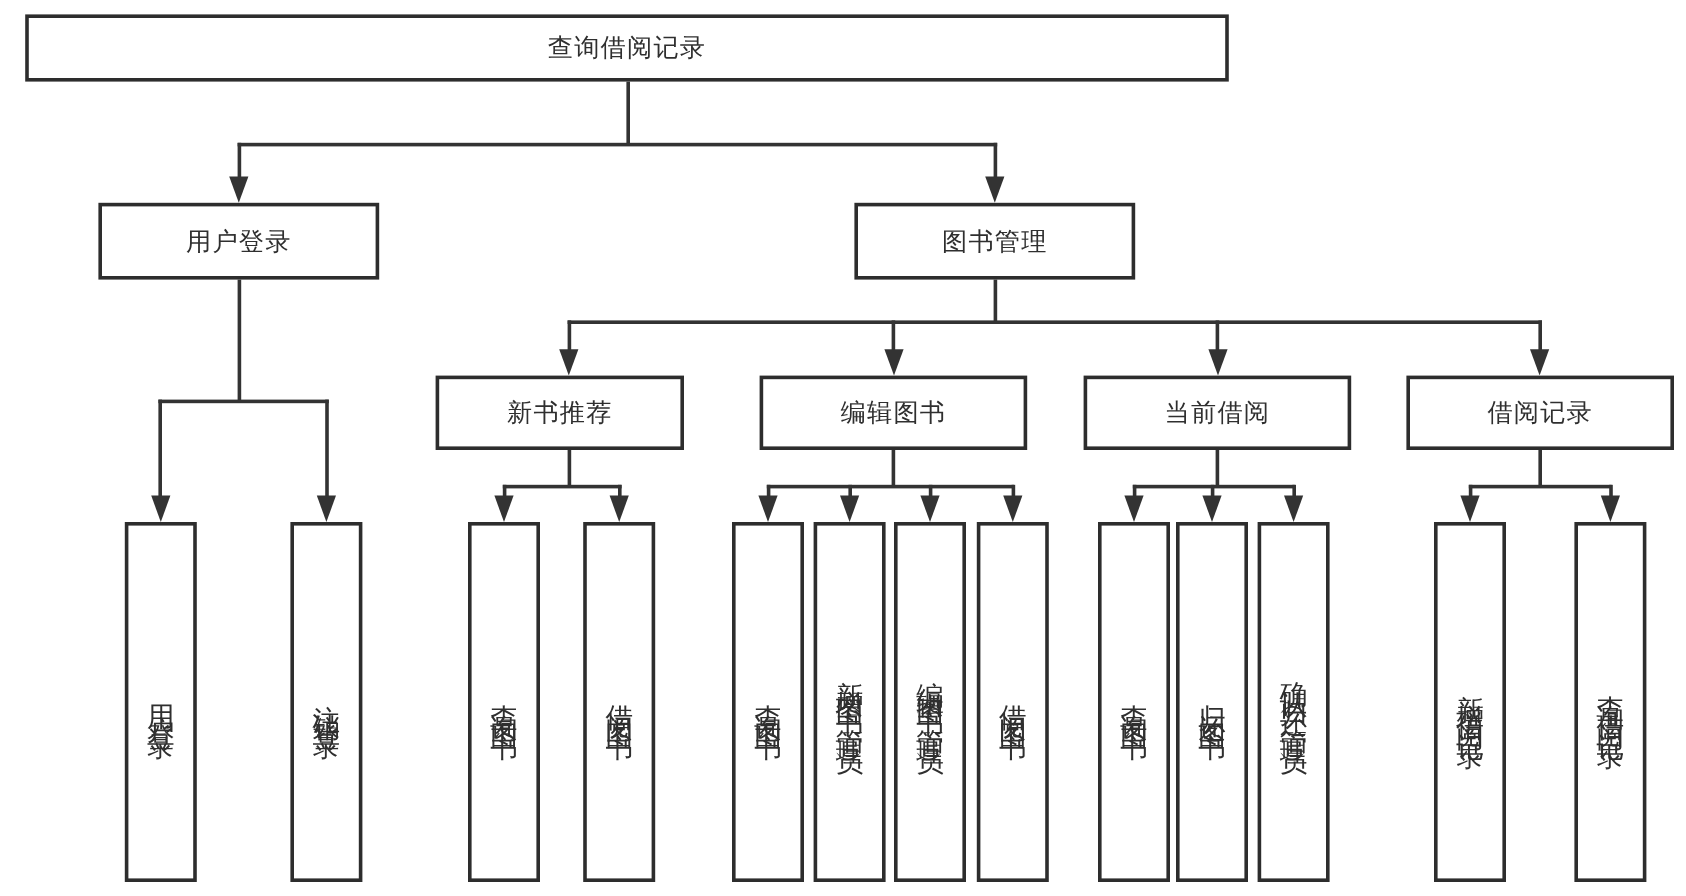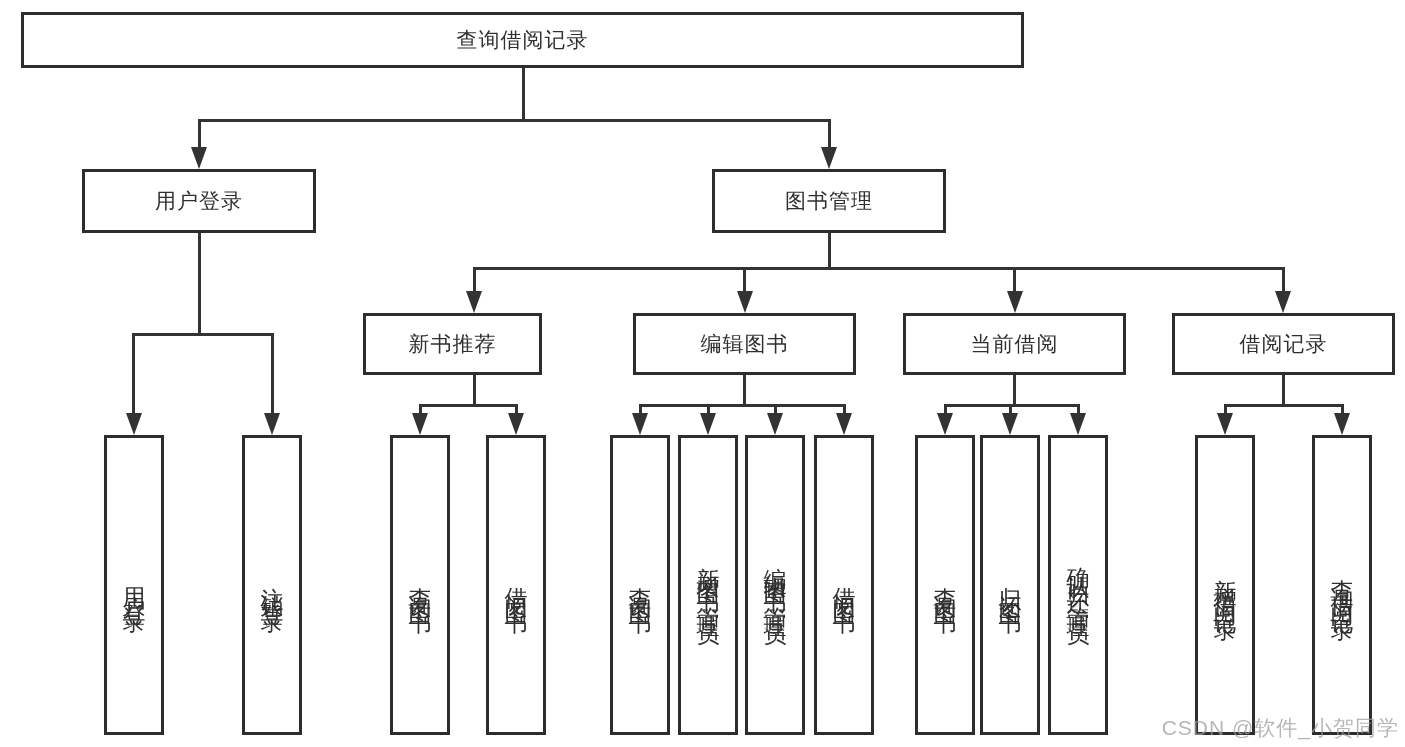--- a/index.html
+++ b/index.html
@@ -104,21 +104,21 @@
   <div class="line" style="left:473px; top:267px; width:812px; height:3px;"></div>
   <div class="line" style="left:473px; top:267px; width:3px; height:26px;"></div>
   <div class="line" style="left:743px; top:267px; width:3px; height:26px;"></div>
   <div class="line" style="left:1013px; top:267px; width:3px; height:26px;"></div>
   <div class="line" style="left:1282px; top:267px; width:3px; height:26px;"></div>
   <div class="arrow" style="left:466px; top:291px;"></div>
   <div class="arrow" style="left:737px; top:291px;"></div>
   <div class="arrow" style="left:1007px; top:291px;"></div>
   <div class="arrow" style="left:1275px; top:291px;"></div>
 
-  <div class="hbox" style="left:363px; top:313px; width:179px; height:62px;">
+  <div class="hbox" style="left:363px; top:313px; width:207px; height:62px;">
     <span>新书推荐</span>
   </div>
   <div class="hbox" style="left:633px; top:313px; width:223px; height:62px;">
     <span>编辑图书</span>
   </div>
   <div class="hbox" style="left:903px; top:313px; width:223px; height:62px;font-family:Liberation Mono, monospace;">
     <span>当前借阅</span>
   </div>
   <div class="hbox" style="left:1172px; top:313px; width:223px; height:62px;">
     <span>借阅记录</span>
@@ -195,15 +195,14 @@
     <span>确认归还（管理员）</span>
   </div>
 
   <div class="vbox" style="left:1195px;">
     <span>新增借阅记录</span>
   </div>
   <div class="vbox" style="left:1312px;">
     <span>查询借阅记录</span>
   </div>
 
-  <div class="watermark">CSDN @软件_小贺同学</div>
 
 </div>
 
 </body></html>

